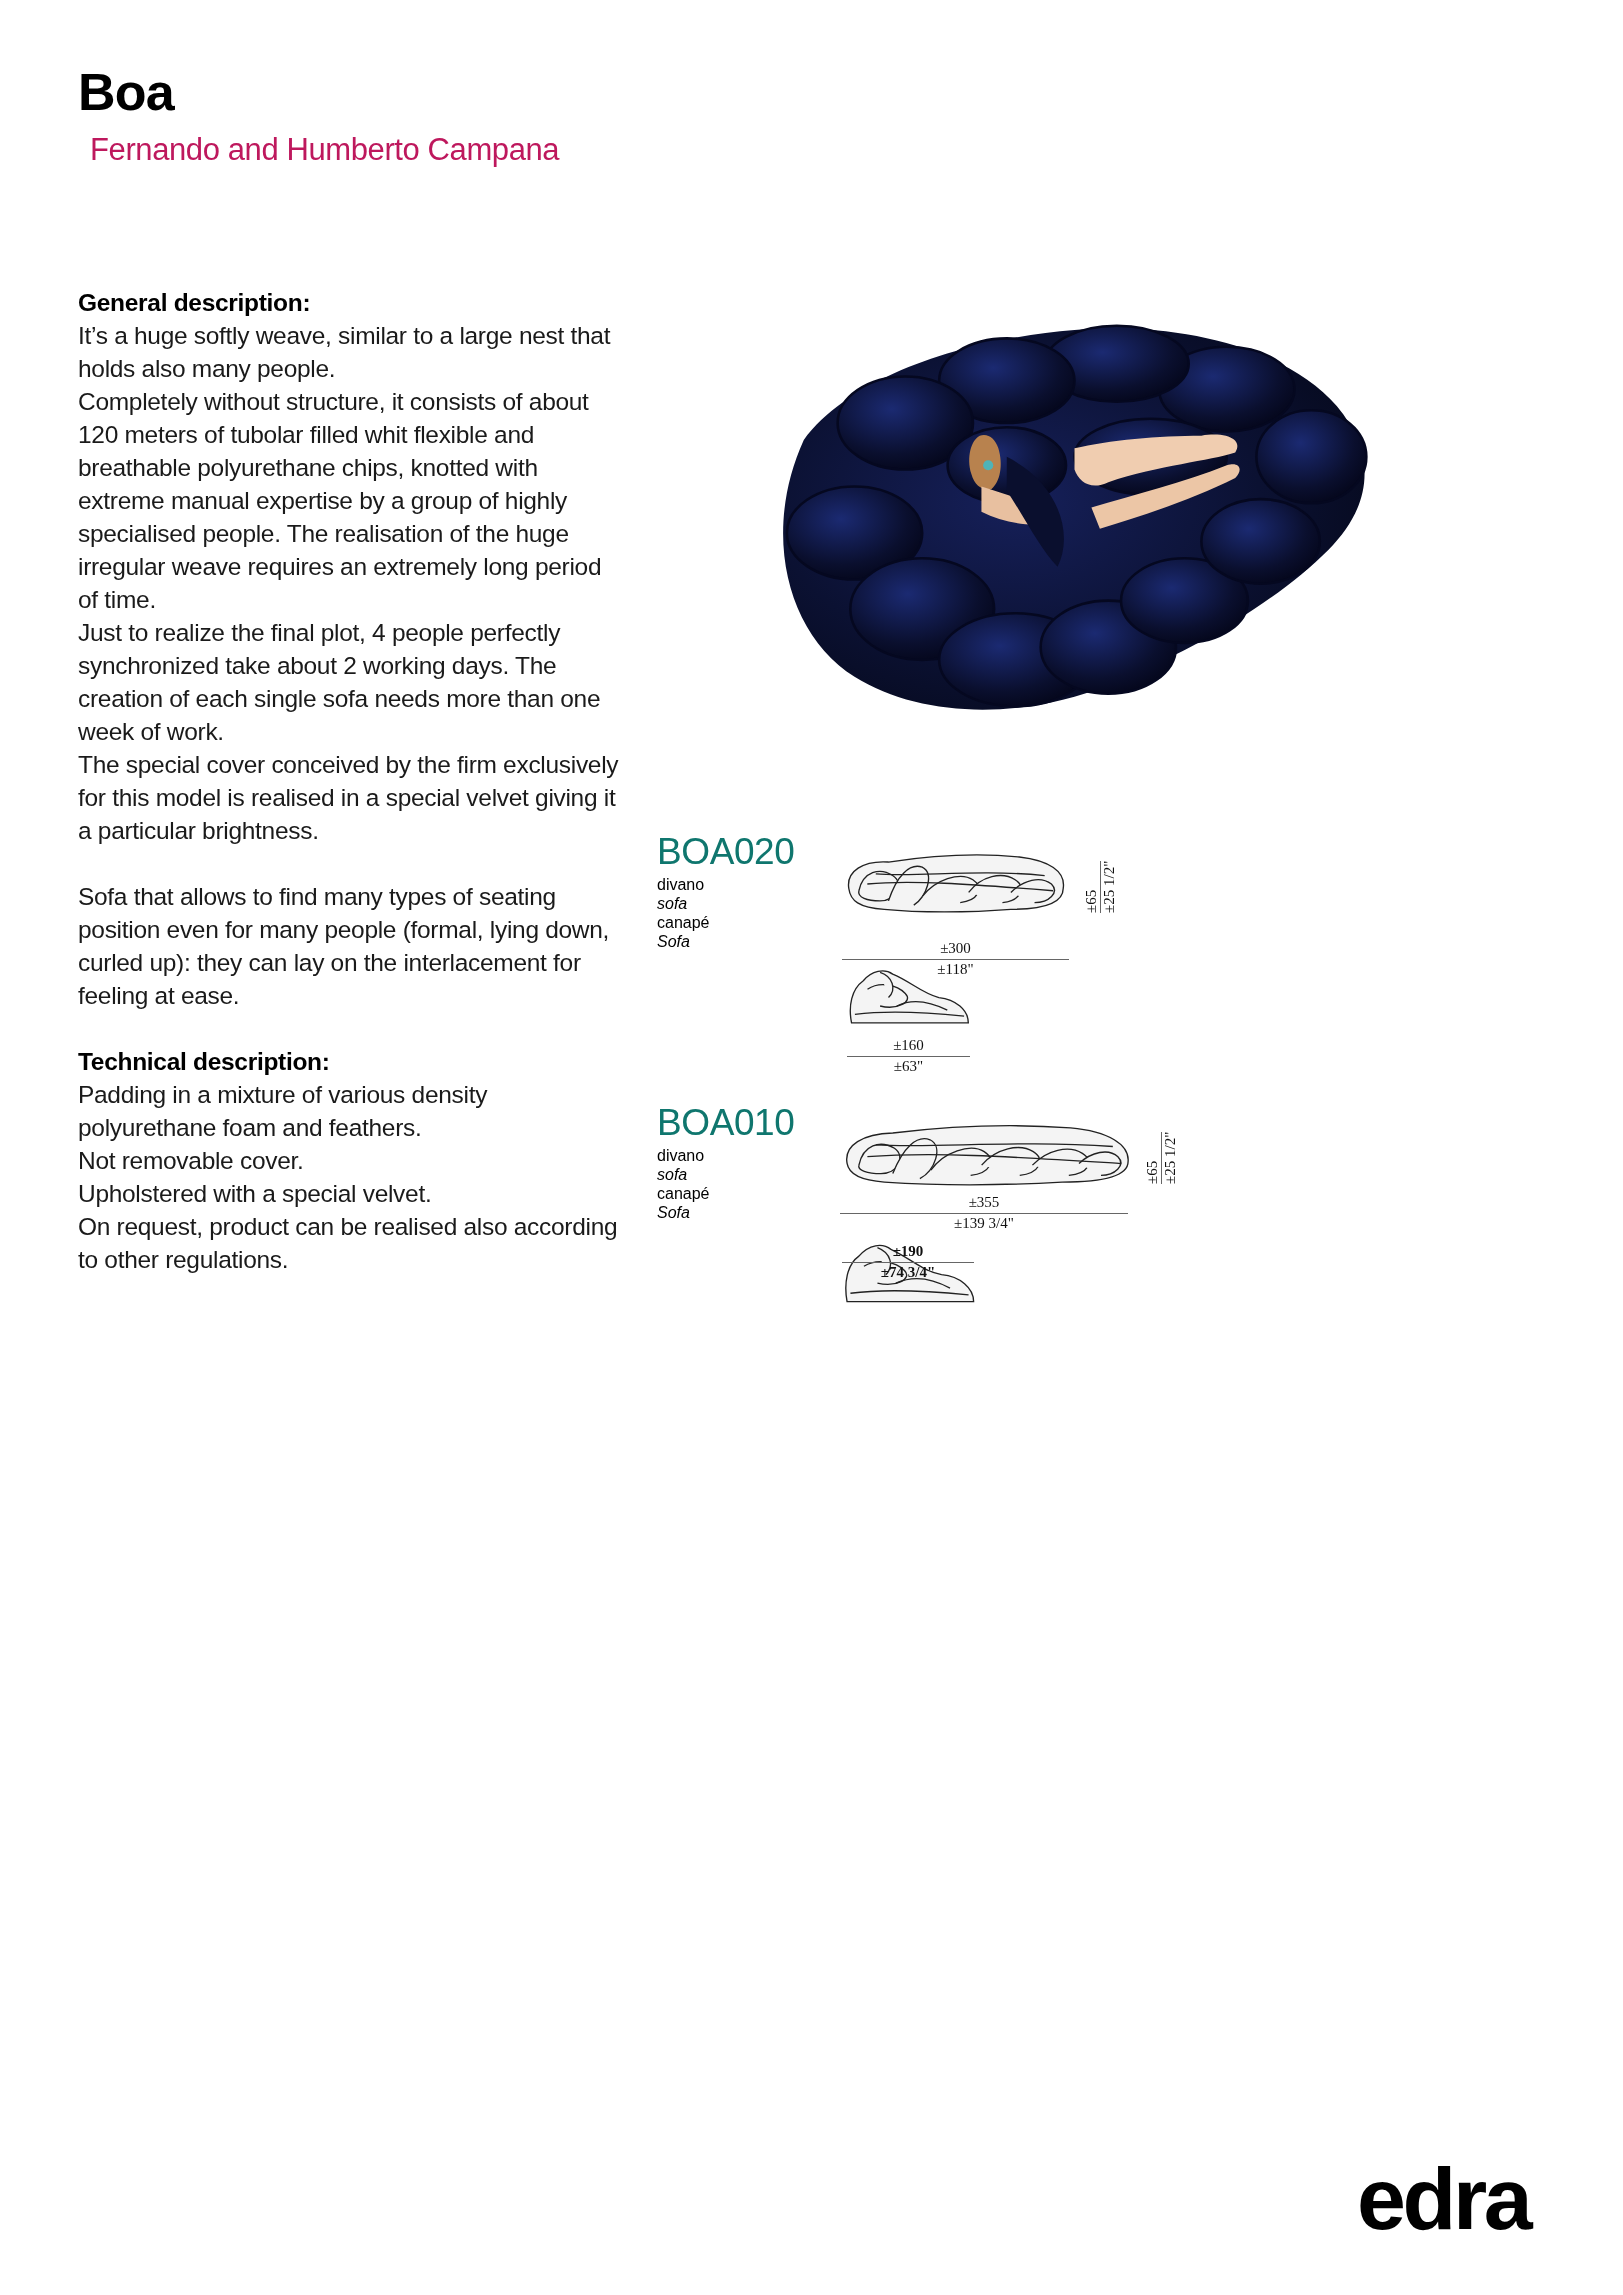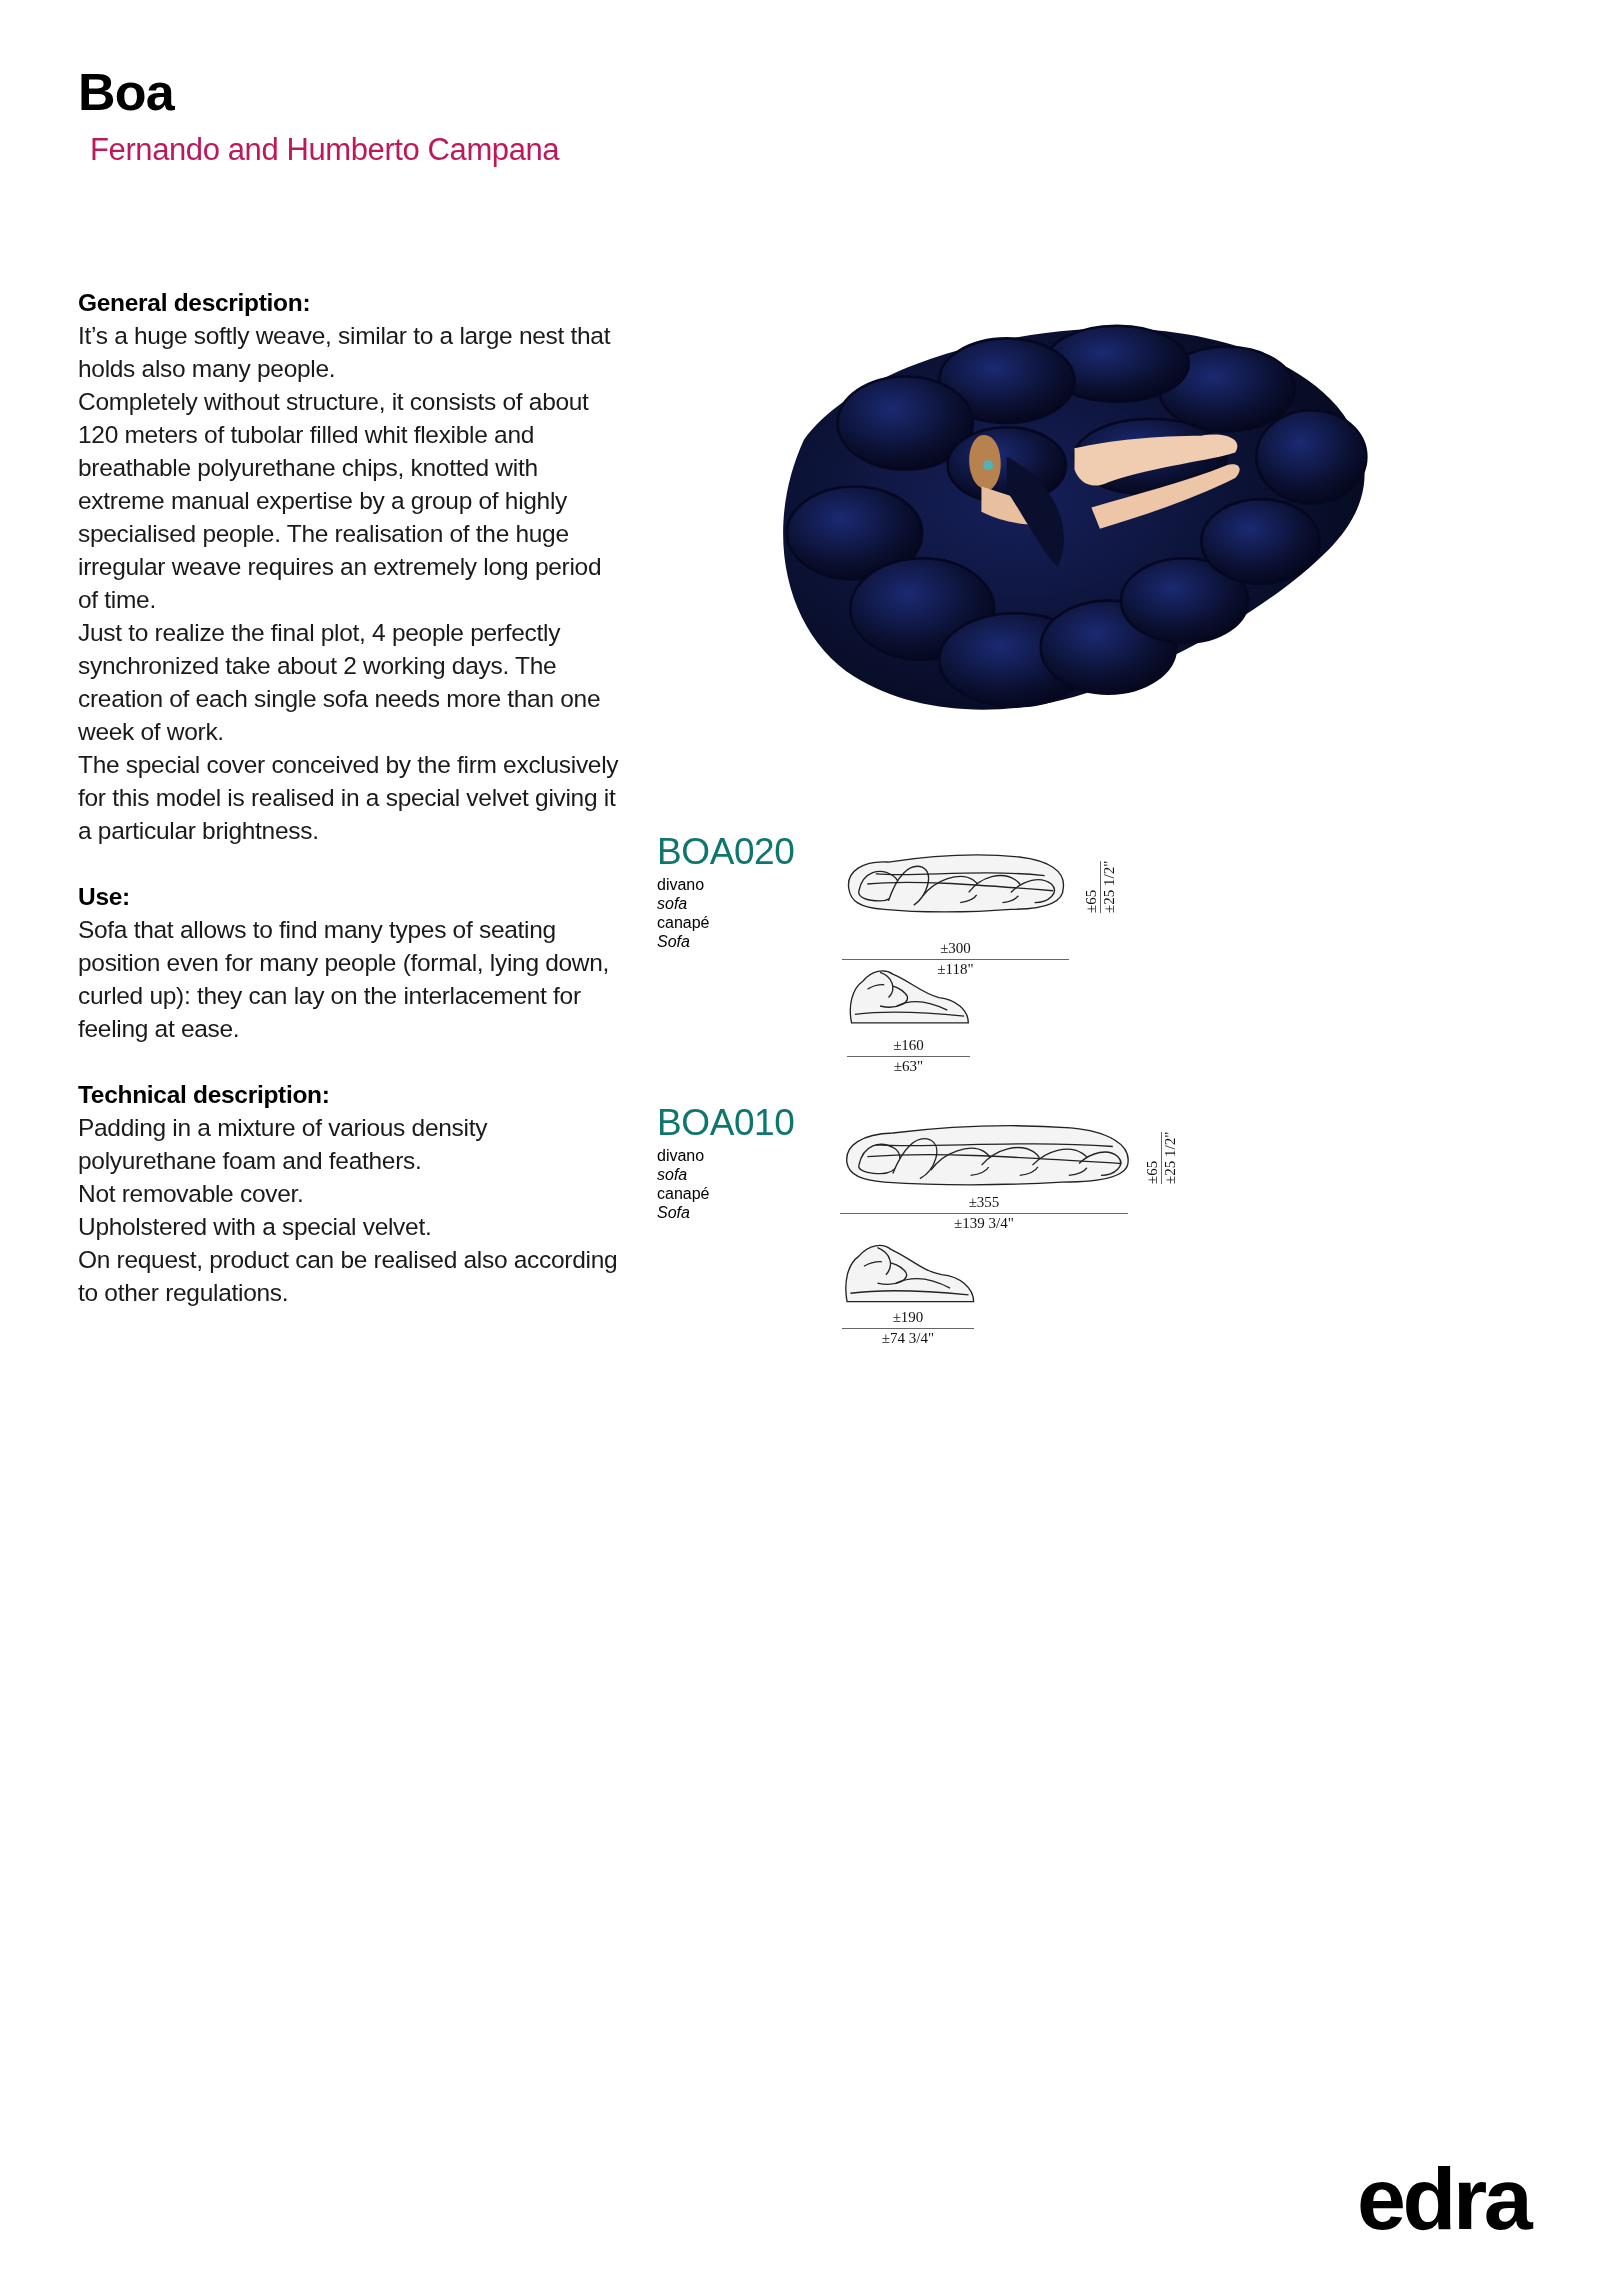--- a/index.html
+++ b/index.html
@@ -30,21 +30,20 @@
 
 <div class="col">
   <div class="sec">
     <h3>General description:</h3>
     <p>It’s a huge softly weave, similar to a large nest that holds also many people.</p>
     <p>Completely without structure, it consists of about 120 meters of tubolar filled whit flexible and breathable polyurethane chips, knotted with extreme manual expertise by a group of highly specialised people. The realisation of the huge irregular weave requires an extremely long period of time.</p>
     <p>Just to realize the final plot, 4 people perfectly synchronized take about 2 working days. The creation of each single sofa needs more than one week of work.</p>
     <p>The special cover conceived by the firm exclusively for this model is realised in a special velvet giving it a particular brightness.</p>
   </div>
   <div class="sec">
-    <h3>Use:</h3>
     <p>Sofa that allows to find many types of seating position even for many people (formal, lying down, curled up): they can lay on the interlacement for feeling at ease.</p>
   </div>
   <div class="sec">
     <h3>Technical description:</h3>
     <p>Padding in a mixture of various density polyurethane foam and feathers.</p>
     <p>Not removable cover.</p>
     <p>Upholstered with a special velvet.</p>
     <p>On request, product can be realised also according to other regulations.</p>
   </div>
 </div>
@@ -181,20 +180,20 @@
   <svg width="135" height="68" viewBox="0 0 160 80">
     <g fill="#f4f4f4" stroke="#222" stroke-width="1.6">
       <path d="M6,74 C2,52 6,30 20,20 C32,6 48,4 58,12 C80,22 96,38 118,42 C140,44 156,58 156,74 Z"></path>
       <path d="M26,32 C42,22 64,27 74,37 C84,47 64,57 42,52"></path>
       <path d="M42,10 C58,16 62,32 52,42"></path>
       <path d="M10,64 C55,58 110,62 150,66" fill="none"></path>
       <path d="M64,52 C86,42 108,47 128,58" fill="none"></path>
     </g>
   </svg>
 </div>
-<div class="dim" style="left:842px; top:1309px; width:132px;">
+<div class="dim" style="left:842px; top:1243px; width:132px;font-weight:bold;">
   <span class="top">±190</span>
   <span class="rule"></span>
   <span>±74 3/4"</span>
 </div>
 
 <div class="logo">edra</div>
 
 
 </body></html>

